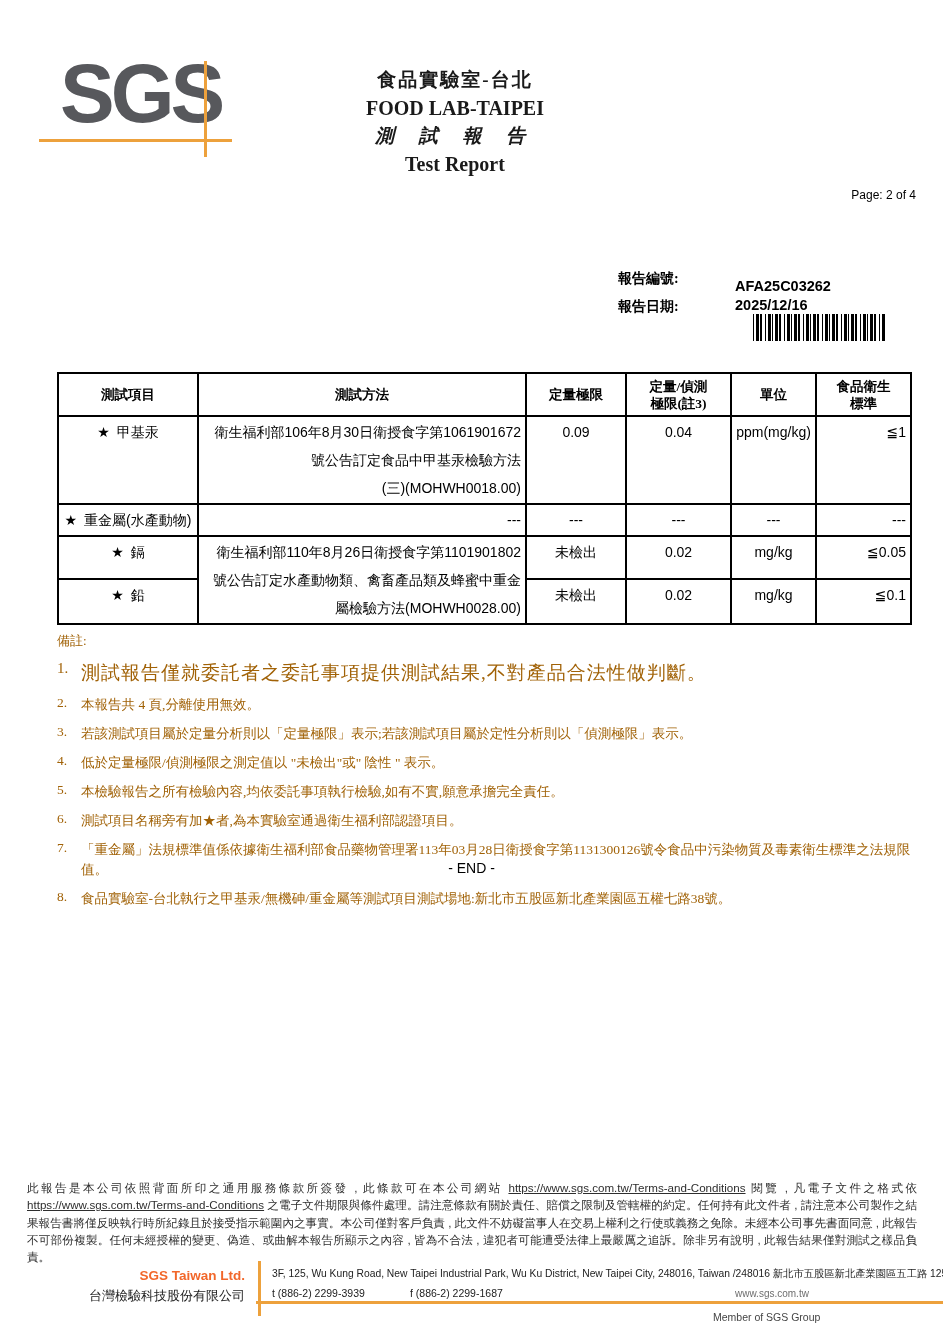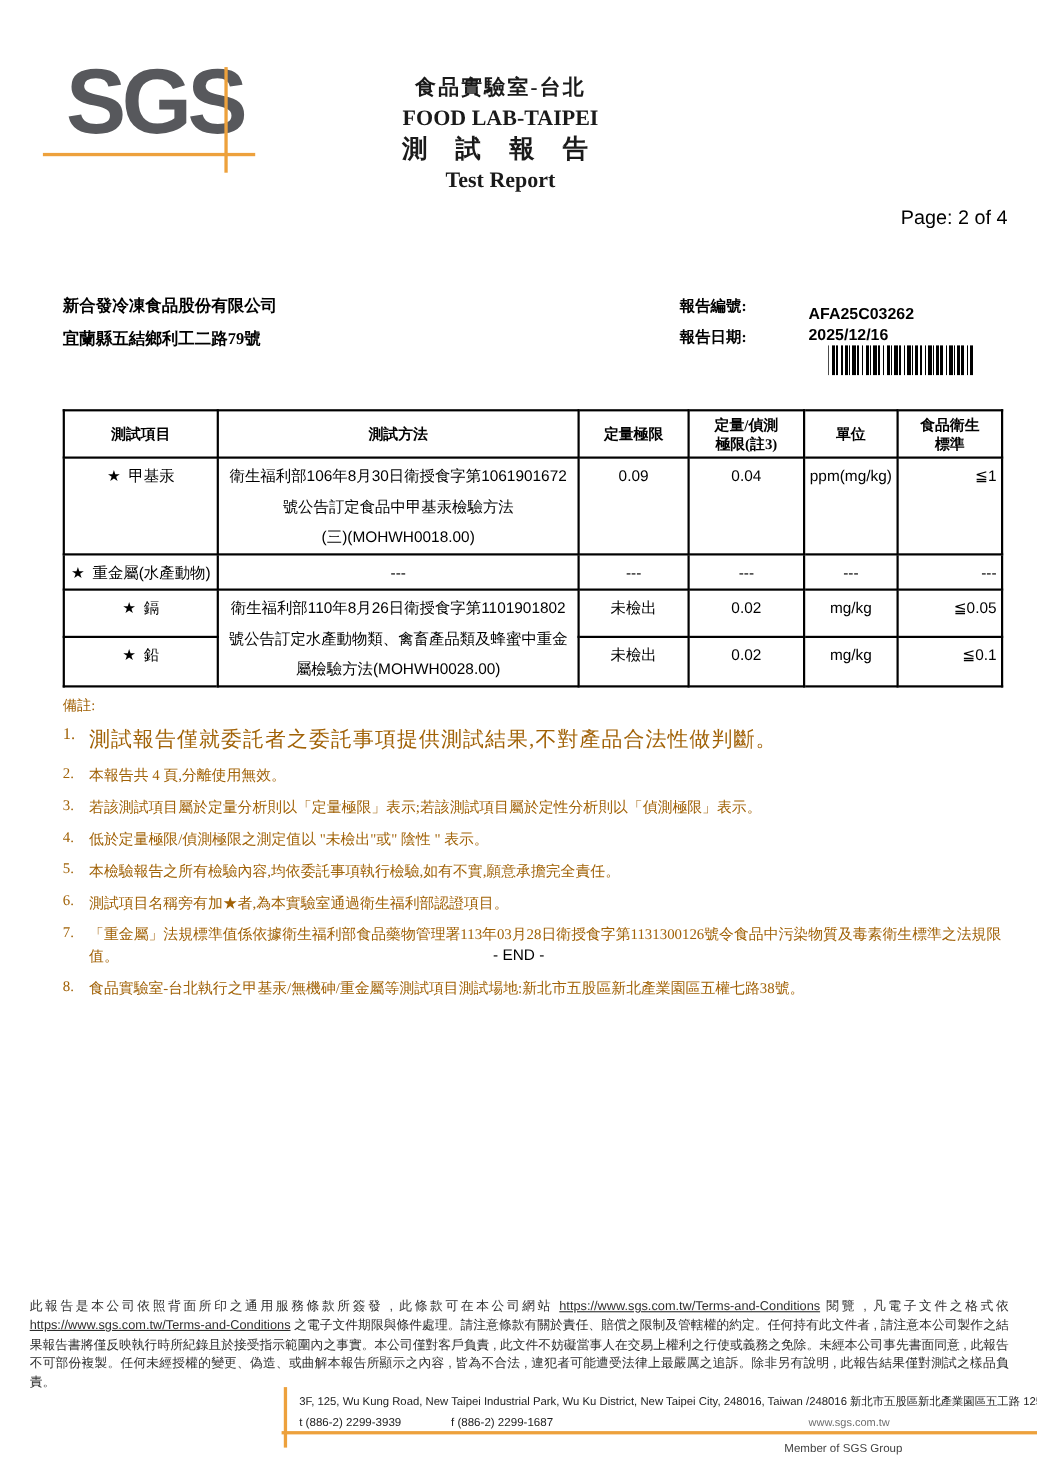--- a/index.html
+++ b/index.html
@@ -10,44 +10,44 @@
   
   .sgs-logo { position:absolute; left:60px; top:52px; font-family:"Liberation Sans","DejaVu Sans",sans-serif;
     font-weight:bold; font-size:82px; line-height:1; color:#57585c; letter-spacing:-4px; transform:scaleY(1.02); }
   .cross-v { position:absolute; left:204px; top:61px; width:3px; height:96px; background:#eda13c; }
   .cross-h { position:absolute; left:39px; top:139px; width:193px; height:3px; background:#eda13c; }
 
   .title-block { position:absolute; left:280px; top:66px; width:350px; text-align:center;
     font-family:"Liberation Serif","DejaVu Serif",serif; font-weight:bold; color:#1a1a1a; }
   .title-zh { font-size:19px; line-height:28px; letter-spacing:2px; }
   .title-en { font-size:20px; line-height:28px; }
-  .title-report-zh { font-size:23px; line-height:28px; letter-spacing:10px; }
+  .title-report-zh { font-size:19px; line-height:28px; letter-spacing:10px;font-style:italic; }
   .title-report-en { font-size:20px; line-height:29px; }
 
-  .page-no { position:absolute; left:760px; top:188px; width:156px; text-align:right; font-size:18px; }
+  .page-no { position:absolute; left:760px; top:188px; width:156px; text-align:right; font-size:12px; }
 
   
   .client { position:absolute; left:57px; top:264px; font-family:"Liberation Serif","DejaVu Serif",serif;
     font-weight:bold; font-size:15px; line-height:30px; }
   .meta-label { position:absolute; font-family:"Liberation Serif","DejaVu Serif",serif; font-weight:bold; font-size:14px; }
   .meta-value { position:absolute; font-weight:bold; font-size:14.5px; }
   .barcode { position:absolute; left:753px; top:314px; width:133px; height:27px;
     background:repeating-linear-gradient(90deg,
       #000 0 1px, #fff 1px 3px, #000 3px 6px, #fff 6px 7px,
       #000 7px 9px, #fff 9px 12px, #000 12px 13px, #fff 13px 15px,
       #000 15px 18px, #fff 18px 19px); }
 
   
   table.results { position:absolute; left:57px; top:372px; width:853px; border-collapse:collapse; table-layout:fixed; }
   table.results th, table.results td { border:2px solid #000; vertical-align:top; overflow:hidden; }
   table.results th { font-family:"Liberation Serif","DejaVu Serif",serif; font-weight:bold; font-size:13.5px;
     line-height:17px; text-align:center; vertical-align:middle; white-space:pre-line; padding:2px 1px; }
   table.results td { font-size:14px; line-height:28px; padding:1px 4px; }
   td.c-item { text-align:center; padding-left:6px; }
-  td.c-method { text-align:center; white-space:pre-line; }
+  td.c-method { text-align:right; white-space:pre-line; }
   td.c-center { text-align:center; }
   td.c-right { text-align:right; padding-right:6px; }
   .star { display:inline-block; margin-right:7px; }
 
   
   .notes { position:absolute; left:57px; top:632px; width:856px;
     font-family:"Liberation Serif","DejaVu Serif",serif; color:#a16207; }
   .notes-label { font-size:13px; margin-bottom:10px; }
   .note-row { display:flex; margin-bottom:9px; }
   .note-num { width:24px; flex:0 0 24px; font-size:13.5px; }
@@ -84,24 +84,20 @@
 
   <div class="title-block">
     <div class="title-zh">食品實驗室-台北</div>
     <div class="title-en">FOOD LAB-TAIPEI</div>
     <div class="title-report-zh">測 試 報 告</div>
     <div class="title-report-en">Test Report</div>
   </div>
 
   <div class="page-no">Page: 2 of 4</div>
 
-  <div class="client">
-    <div>新合發冷凍食品股份有限公司</div>
-    <div>宜蘭縣五結鄉利工二路79號</div>
-  </div>
 
   <div class="meta-label" style="left:618px; top:270px;">報告編號:</div>
   <div class="meta-value" style="left:735px; top:278px;">AFA25C03262</div>
   <div class="meta-label" style="left:618px; top:298px;">報告日期:</div>
   <div class="meta-value" style="left:735px; top:297px;">2025/12/16</div>
   <div class="barcode"></div>
 
   <table class="results">
     <colgroup>
       <col style="width:140px">
@@ -190,20 +186,24 @@
     <div class="note-row">
       <span class="note-num">8.</span>
       <div class="note-text">食品實驗室-台北執行之甲基汞/無機砷/重金屬等測試項目測試場地:新北市五股區新北產業園區五權七路38號。</div>
     </div>
   </div>
 
   <div class="end-mark">- END -</div>
 
   <div class="terms"><span>此報告是本公司依照背面所印之通用服務條款所簽發 , 此條款可在本公司網站 </span><a href="#">https://www.sgs.com.tw/Terms-and-Conditions</a><span> 閱覽 , 凡電子文件之格式依 </span><a href="#">https://www.sgs.com.tw/Terms-and-Conditions</a><span> 之電子文件期限與條件處理。請注意條款有關於責任、賠償之限制及管轄權的約定。任何持有此文件者 , 請注意本公司製作之結果報告書將僅反映執行時所紀錄且於接受指示範圍內之事實。本公司僅對客戶負責 , 此文件不妨礙當事人在交易上權利之行使或義務之免除。未經本公司事先書面同意 , 此報告不可部份複製。任何未經授權的變更、偽造、或曲解本報告所顯示之內容 , 皆為不合法 , 違犯者可能遭受法律上最嚴厲之追訴。除非另有說明 , 此報告結果僅對測試之樣品負責。</span></div>
 
+  <div class="foot-company">
+    <div class="foot-company-en">SGS Taiwan Ltd.</div>
+    <div class="foot-company-zh">台灣檢驗科技股份有限公司</div>
+  </div>
   <div class="foot-vline"></div>
   <div class="foot-address">3F, 125, Wu Kung Road, New Taipei Industrial Park, Wu Ku District, New Taipei City, 248016, Taiwan  /248016 新北市五股區新北產業園區五工路 125 號 3 樓</div>
   <div class="foot-tel">t (886-2) 2299-3939</div>
   <div class="foot-fax">f (886-2) 2299-1687</div>
   <a href="#" class="foot-web">www.sgs.com.tw</a>
   <div class="foot-hline"></div>
   <div class="foot-member">Member of SGS Group</div>
 
 </div>
 

